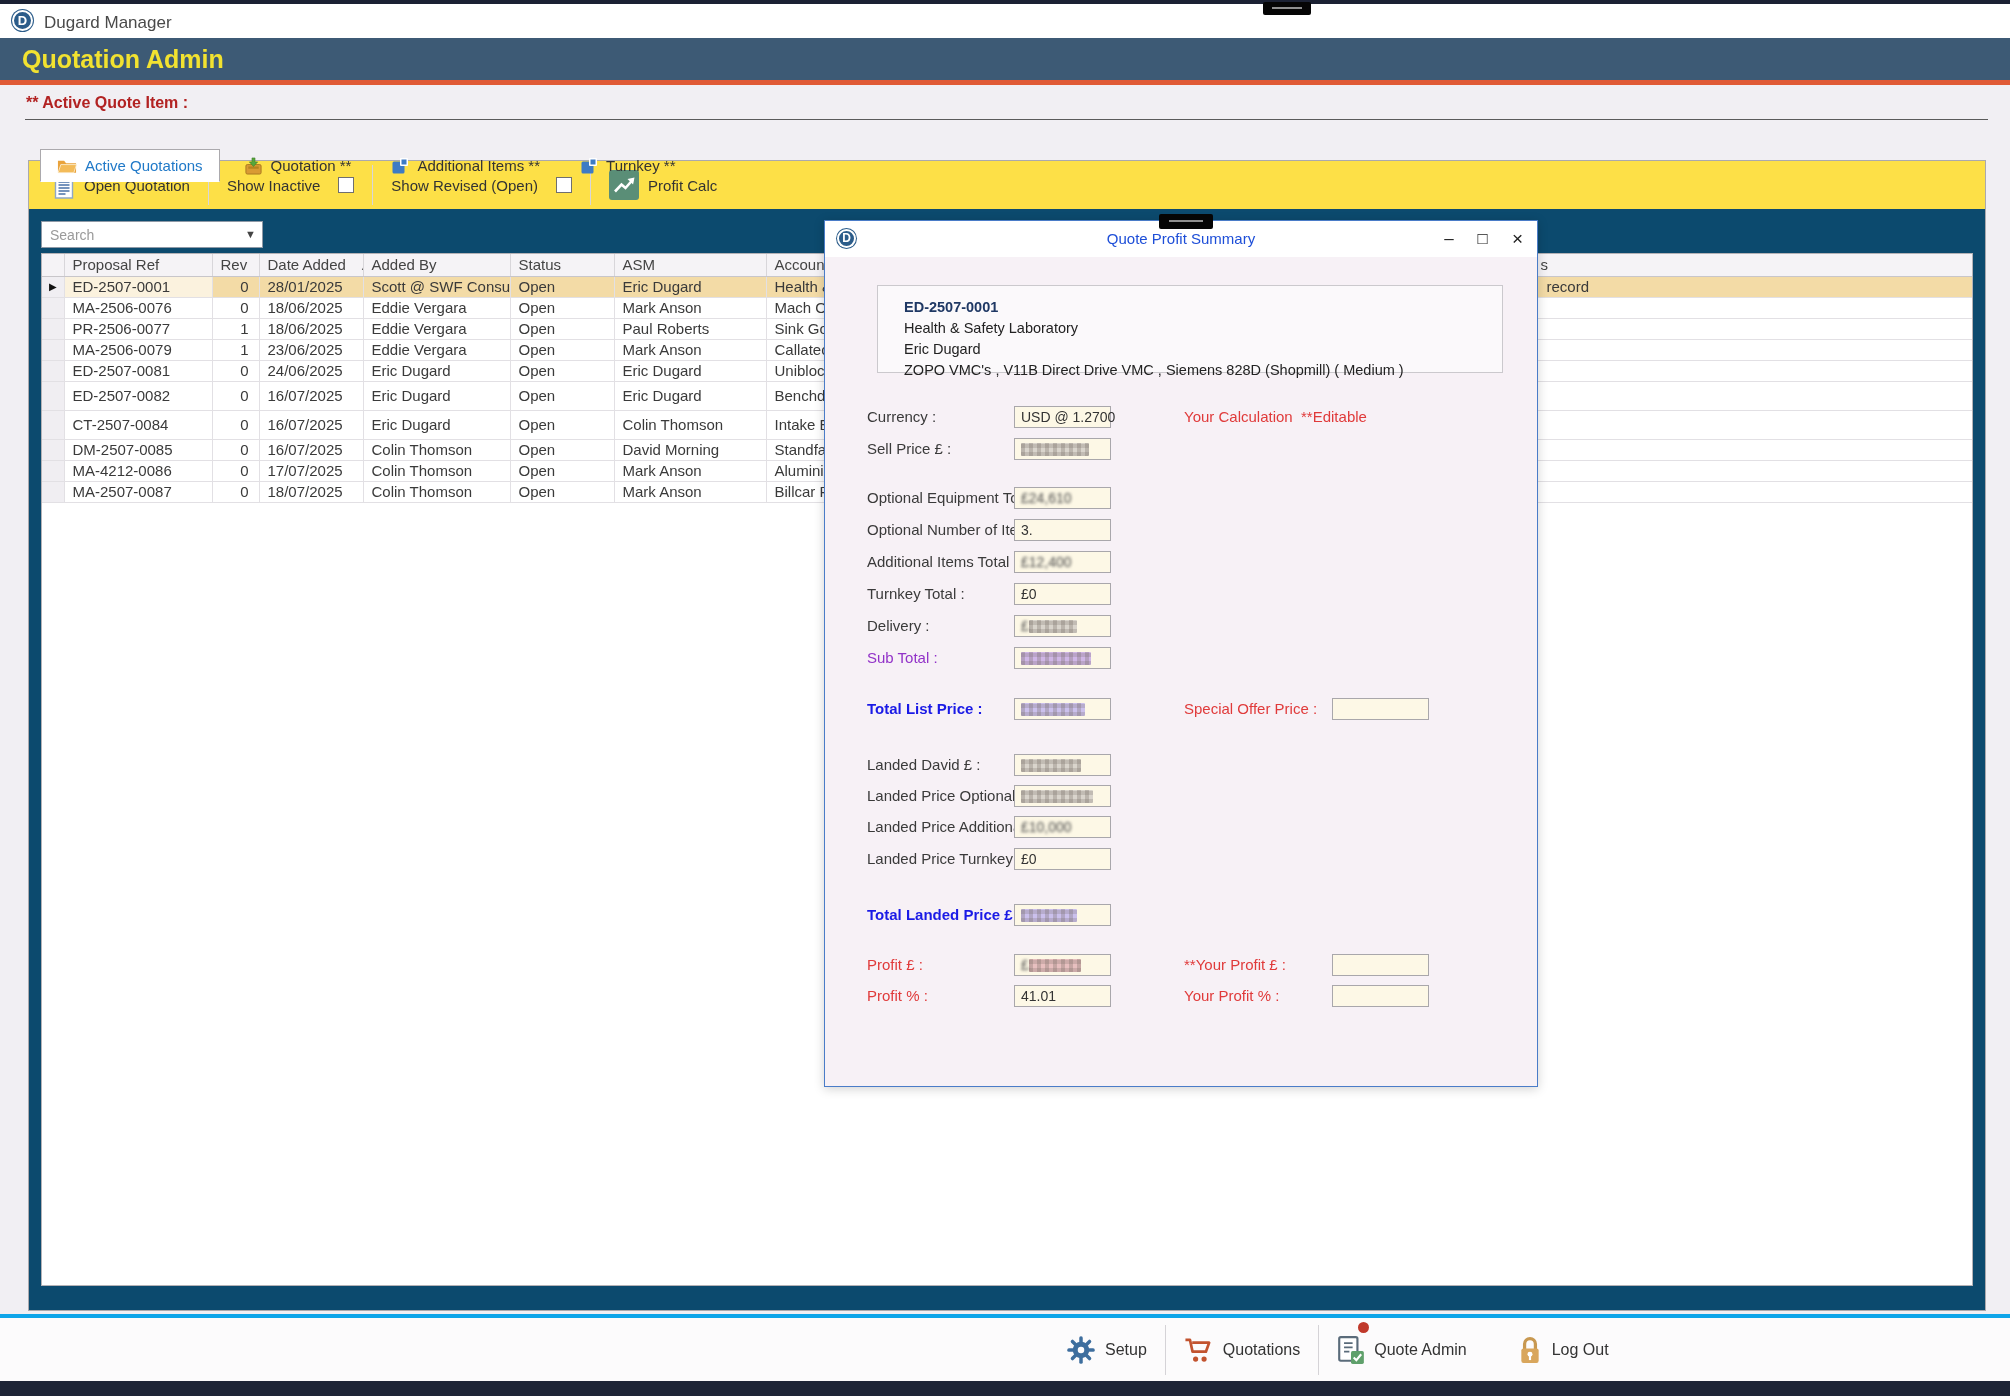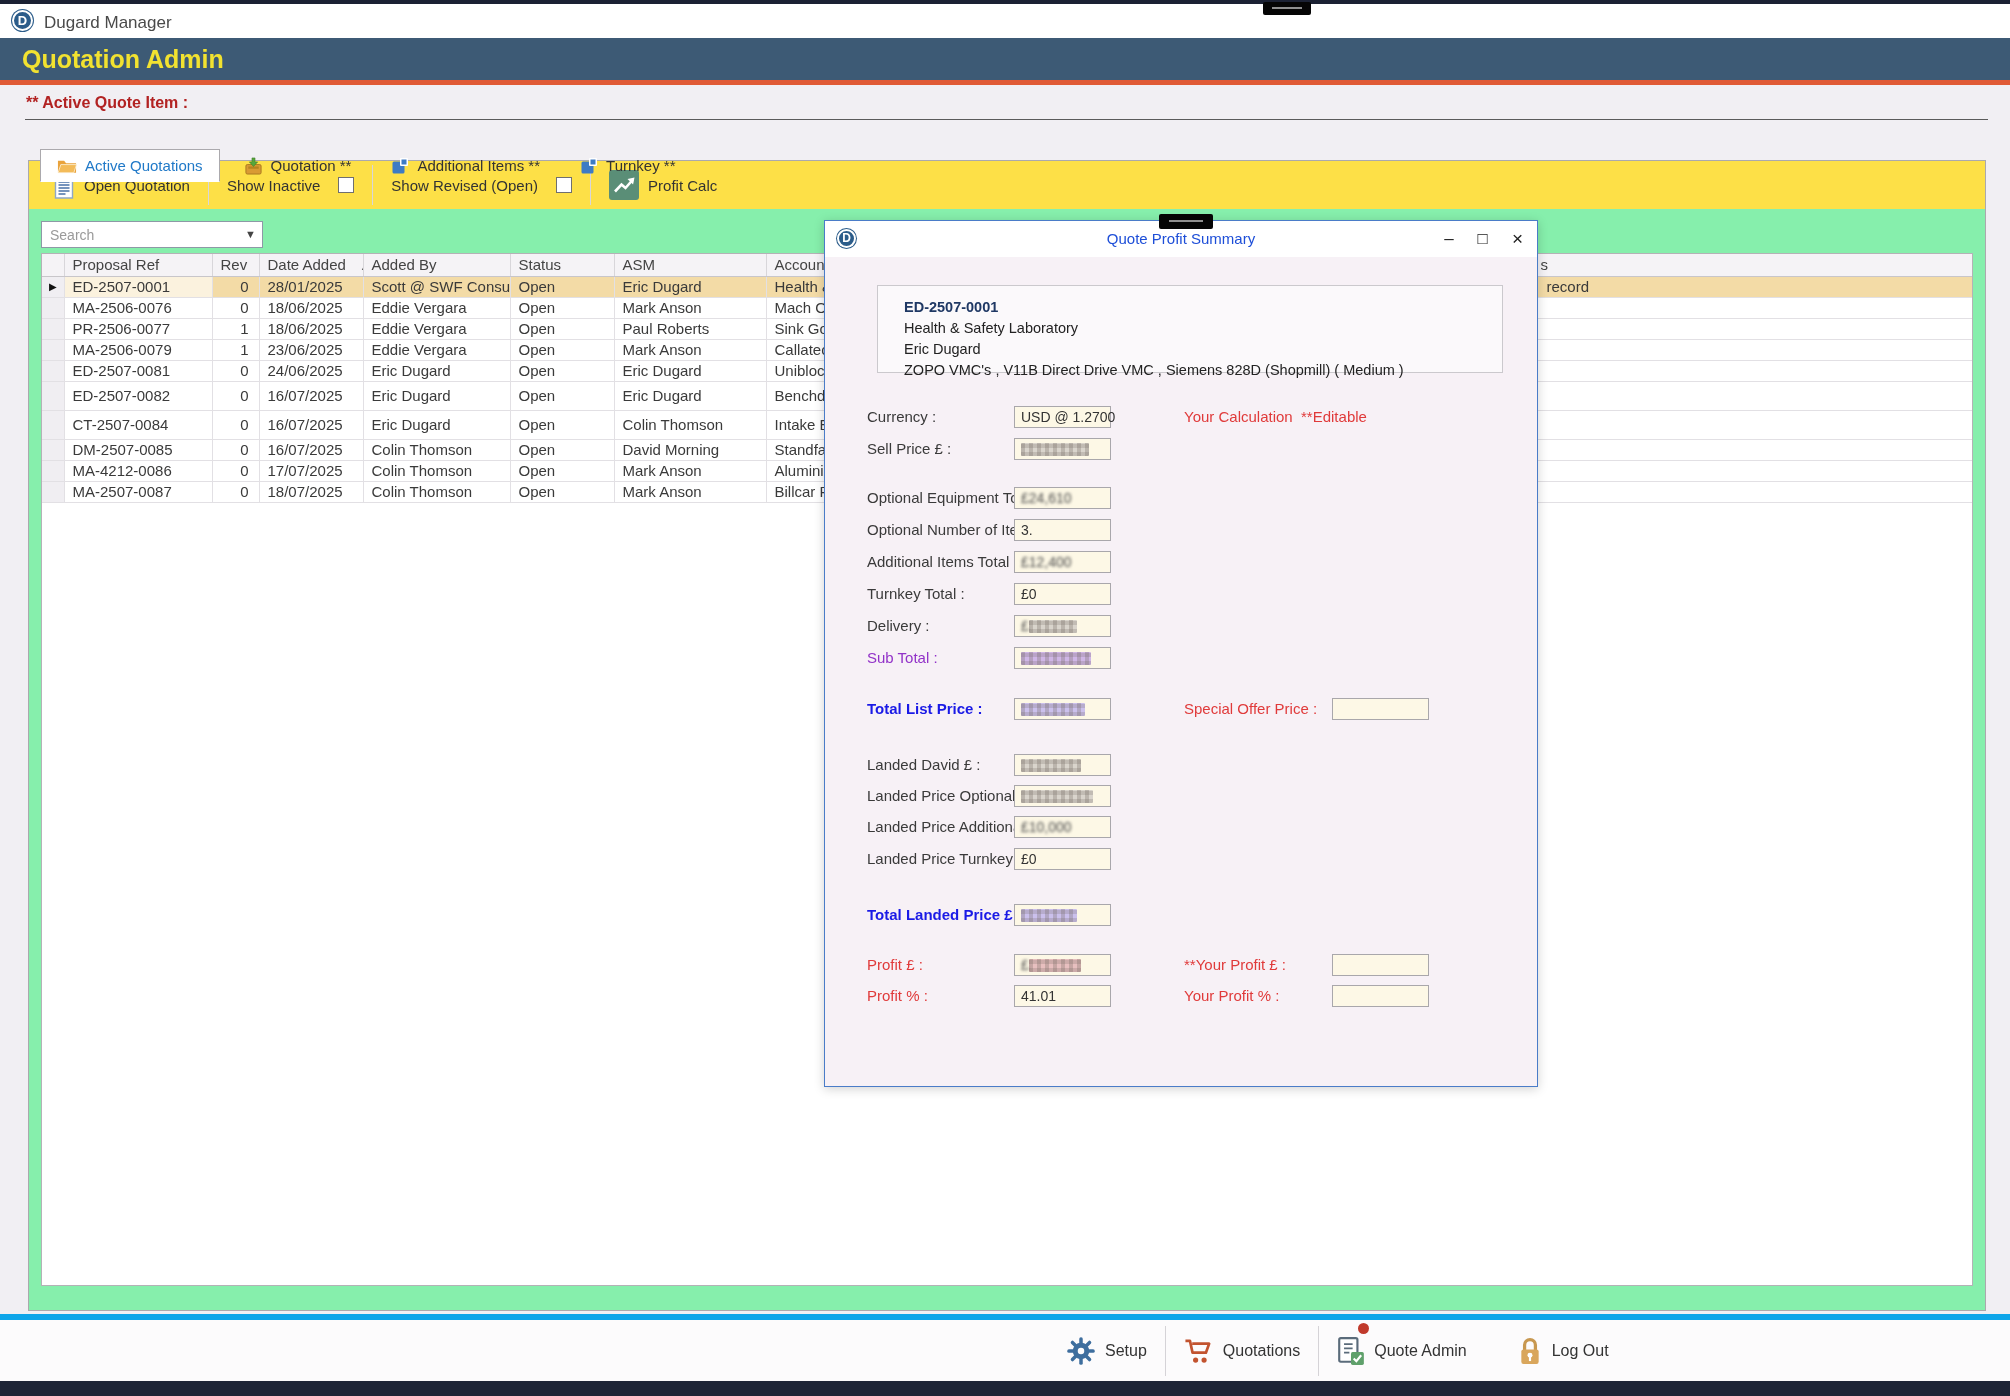--- a/index.html
+++ b/index.html
@@ -37,21 +37,21 @@
 
   
   .panel { position:absolute; left:28px; top:160px; width:1958px; height:1151px;
            background:#fff; border:1px solid #ABA9AD; }
   .toolbar { position:absolute; left:0; top:0; right:0; height:48px; background:#fde047;
              display:flex; align-items:center; padding-left:14px; font-size:15px; color:#333; }
   .tool-btn { display:flex; align-items:center; gap:9px; padding:4px 10px; cursor:default; }
   .tool-sep { width:1px; height:40px; background:#D8D6DA; margin:0 8px; }
   .checkbox { display:inline-block; width:16px; height:16px; background:#fff; border:1px solid #6F6F6F; margin-left:9px; }
 
-  .grid-area { position:absolute; left:0; top:48px; right:0; bottom:0; background:#86efac; padding:12px; }
+  .grid-area { position:absolute; left:0; top:48px; right:0; bottom:0; background:#0c4a6e; padding:12px; }
   .search-combo { position:relative; width:222px; height:27px; background:#fff; border:1px solid #8E99A6; margin-bottom:5px; }
   .search-combo input { position:absolute; inset:1px 22px 1px 1px; border:0; outline:none; font-size:14px;
                         font-family:"Liberation Sans",sans-serif; color:#333; padding-left:7px; background:transparent; }
   .search-combo input::placeholder { color:#9A9A9A; }
   .combo-arrow { position:absolute; right:6px; top:6px; font-size:11px; color:#444; }
 
   .table-wrap { background:#fff; border:1px solid #B4B2B6; height:calc(100% - 44px); overflow:hidden; }
   table.grid { border-collapse:collapse; table-layout:fixed; width:1944px; font-size:15px; }
   table.grid th, table.grid td { overflow:hidden; white-space:nowrap; }
   thead th { height:22px; background:#F5F3F6; color:#444; font-weight:normal; text-align:left;
@@ -102,21 +102,21 @@
   .rx-grey { background-color:#D9D4CC; }
   .rx-lav  { background-color:#CBC0EC; }
   .rx-purple { background-color:#CFB6E6; }
   .rx-red  { background-color:#E7BFBF; }
 
   .dlg-footer { position:absolute; left:0; bottom:0; right:0; height:51px; background:#FFFFFF; }
   .close-btn { position:absolute; right:18px; top:13px; width:66px; height:23px; background:#F6F4F6;
                border:1px solid #8D8D8D; font-size:14px; color:#222; text-align:center; line-height:21px; cursor:default; }
 
   
-  .app-footer { position:absolute; left:0; top:1314px; width:100%; height:67px; background:#FCFBFC; border-top:6px solid #0ea5e9; }
+  .app-footer { position:absolute; left:0; top:1314px; width:100%; height:67px; background:#FCFBFC; border-top:4px solid #0ea5e9; }
   .footer-items { position:absolute; left:1048px; top:0; height:100%; display:flex; align-items:center; }
   .fitem { display:flex; align-items:center; gap:9px; font-size:16px; color:#333; padding:0 18px; position:relative; }
   .fsep { width:1px; height:50px; background:#D5D3D7; }
   .icon-wrap { position:relative; display:inline-flex; }
   .red-dot { position:absolute; top:-13px; right:-4px; width:11px; height:11px; border-radius:50%; background:#C0392B; }
   .bottom-strip { position:absolute; left:0; top:1381px; width:100%; height:15px; background:#1E2537; }
 </style>
 </head>
 <body>
 

